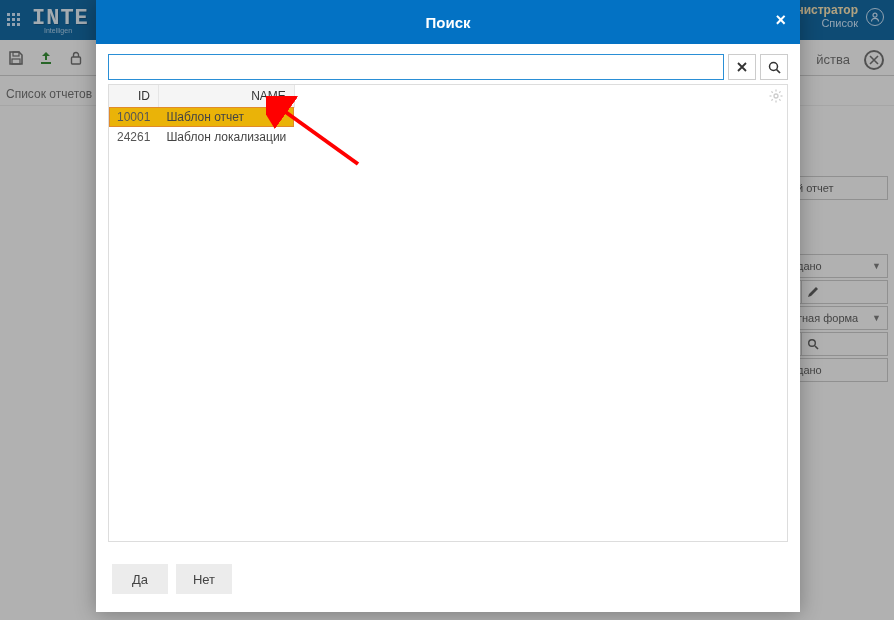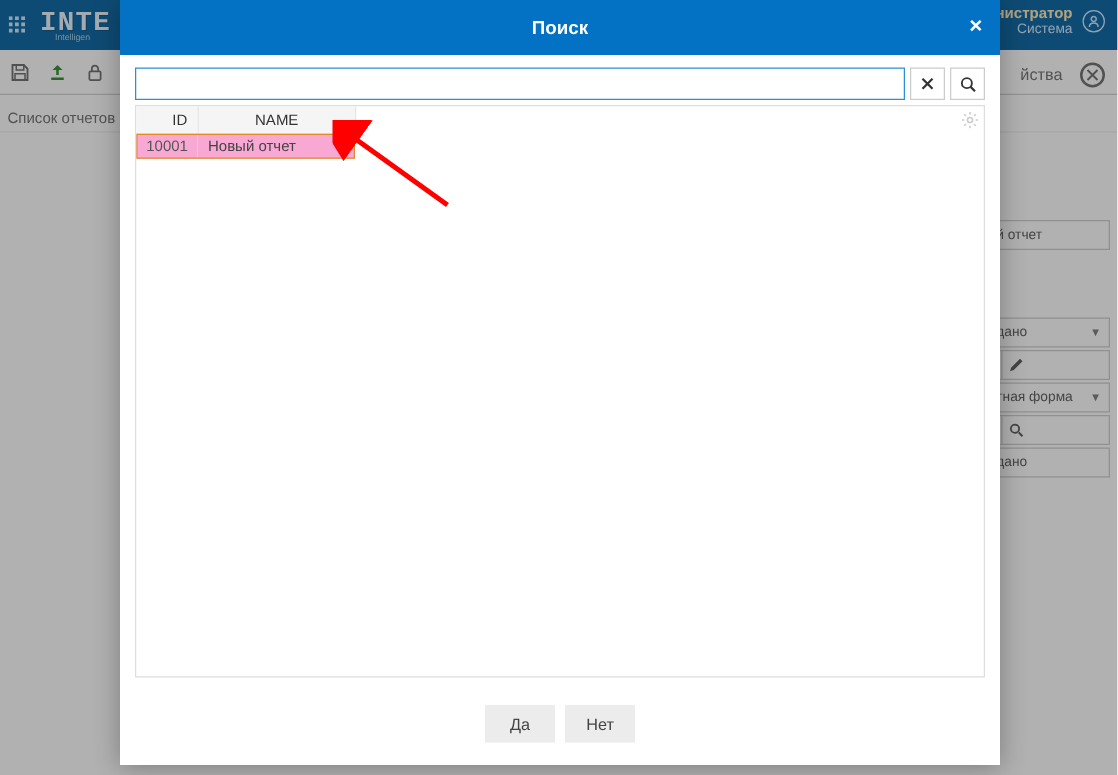--- a/index.html
+++ b/index.html
@@ -232,38 +232,38 @@
       background:#f5f5f5;
       font-weight:normal;
       color:#333;
       border-right:1px solid #e5e5e5;
       border-bottom:1px solid #e3e3e3;
       height:22px;
       padding:0 8px;
       text-align:right;
     }
     table.results th:first-child { width:48px; }
-    table.results th:nth-child(2) { width:126px; text-align:center; }
+    table.results th:nth-child(2) { width:126px; text-align:right; }
     table.results td {
       padding:0 8px;
       height:20px;
       color:#444;
       white-space:nowrap;
     }
     table.results td:first-child { text-align:right; color:#555; }
     tr.selected td {
-      background:#f9a8d4;
+      background:#eab308;
     }
     tr.selected {
       outline:1px solid #e08a2a;
       outline-offset:-1px;
     }
     .modal-footer {
       display:flex;
-      justify-content:center;
+      justify-content:flex-start;
       gap:8px;
       padding:14px 16px 18px;
     }
     .modal-footer button {
       min-width:56px;
       height:30px;
       border:none;
       background:#ececec;
       color:#444;
       font-size:13px;
@@ -298,21 +298,21 @@
         </g>
       </svg>
   </div>
   <div>
     <span class="logo">INTE</span>
     <span class="logo-sub">Intelligen</span>
   </div>
   <div class="topbar-right">
     <div class="admin-block">
       <div class="admin">министратор</div>
-      <div class="system">Система</div>
+      <div class="system">Список</div>
     </div>
     <div class="user-icon-circle">
       <svg width="10" height="10" viewBox="0 0 10 10">
           <circle cx="5" cy="3.2" r="2" fill="none" stroke="currentColor" stroke-width="1.2"></circle>
           <path d="M1.5 9.5c0-2 1.5-3.2 3.5-3.2s3.5 1.2 3.5 3.2" fill="none" stroke="currentColor" stroke-width="1.2"></path>
         </svg>
     </div>
   </div>
 </div>
 
@@ -428,21 +428,25 @@
       <table class="results">
         <thead>
           <tr>
             <th>ID</th>
             <th>NAME</th>
           </tr>
         </thead>
         <tbody id="results-body">
             <tr class="selected">
               <td>10001</td>
-              <td>Новый отчет</td>
+              <td>Шаблон отчет</td>
+            </tr>
+            <tr>
+              <td>24261</td>
+              <td>Шаблон локализации</td>
             </tr>
           </tbody>
       </table>
     </div>
 
     <svg class="arrow-annot" style="left:170px;top:52px;" width="110" height="80">
       <defs>
         <marker id="ah" markerWidth="12" markerHeight="12" refX="2" refY="5" orient="auto">
           <path d="M0,0 L0,10 L12,5 z" fill="#ff0000"></path>
         </marker>

